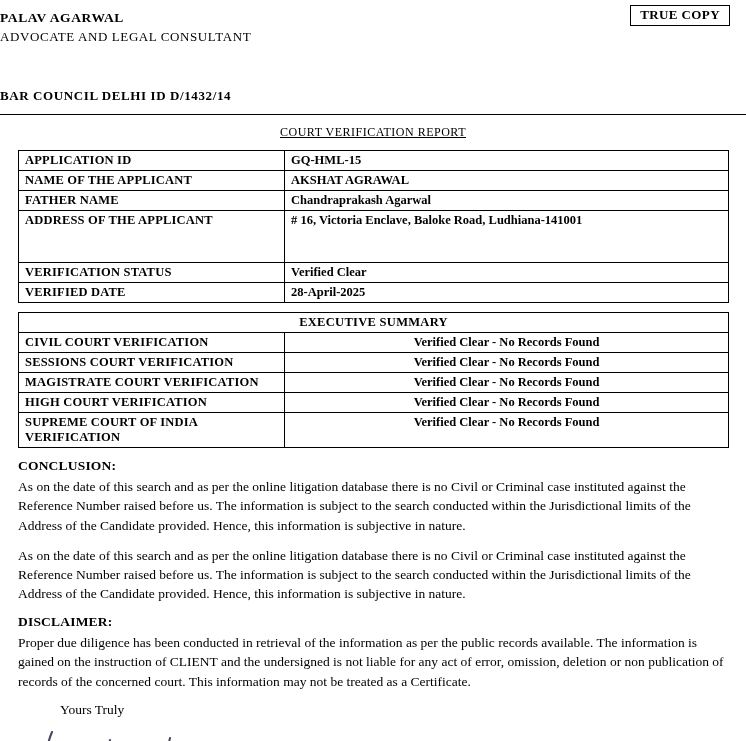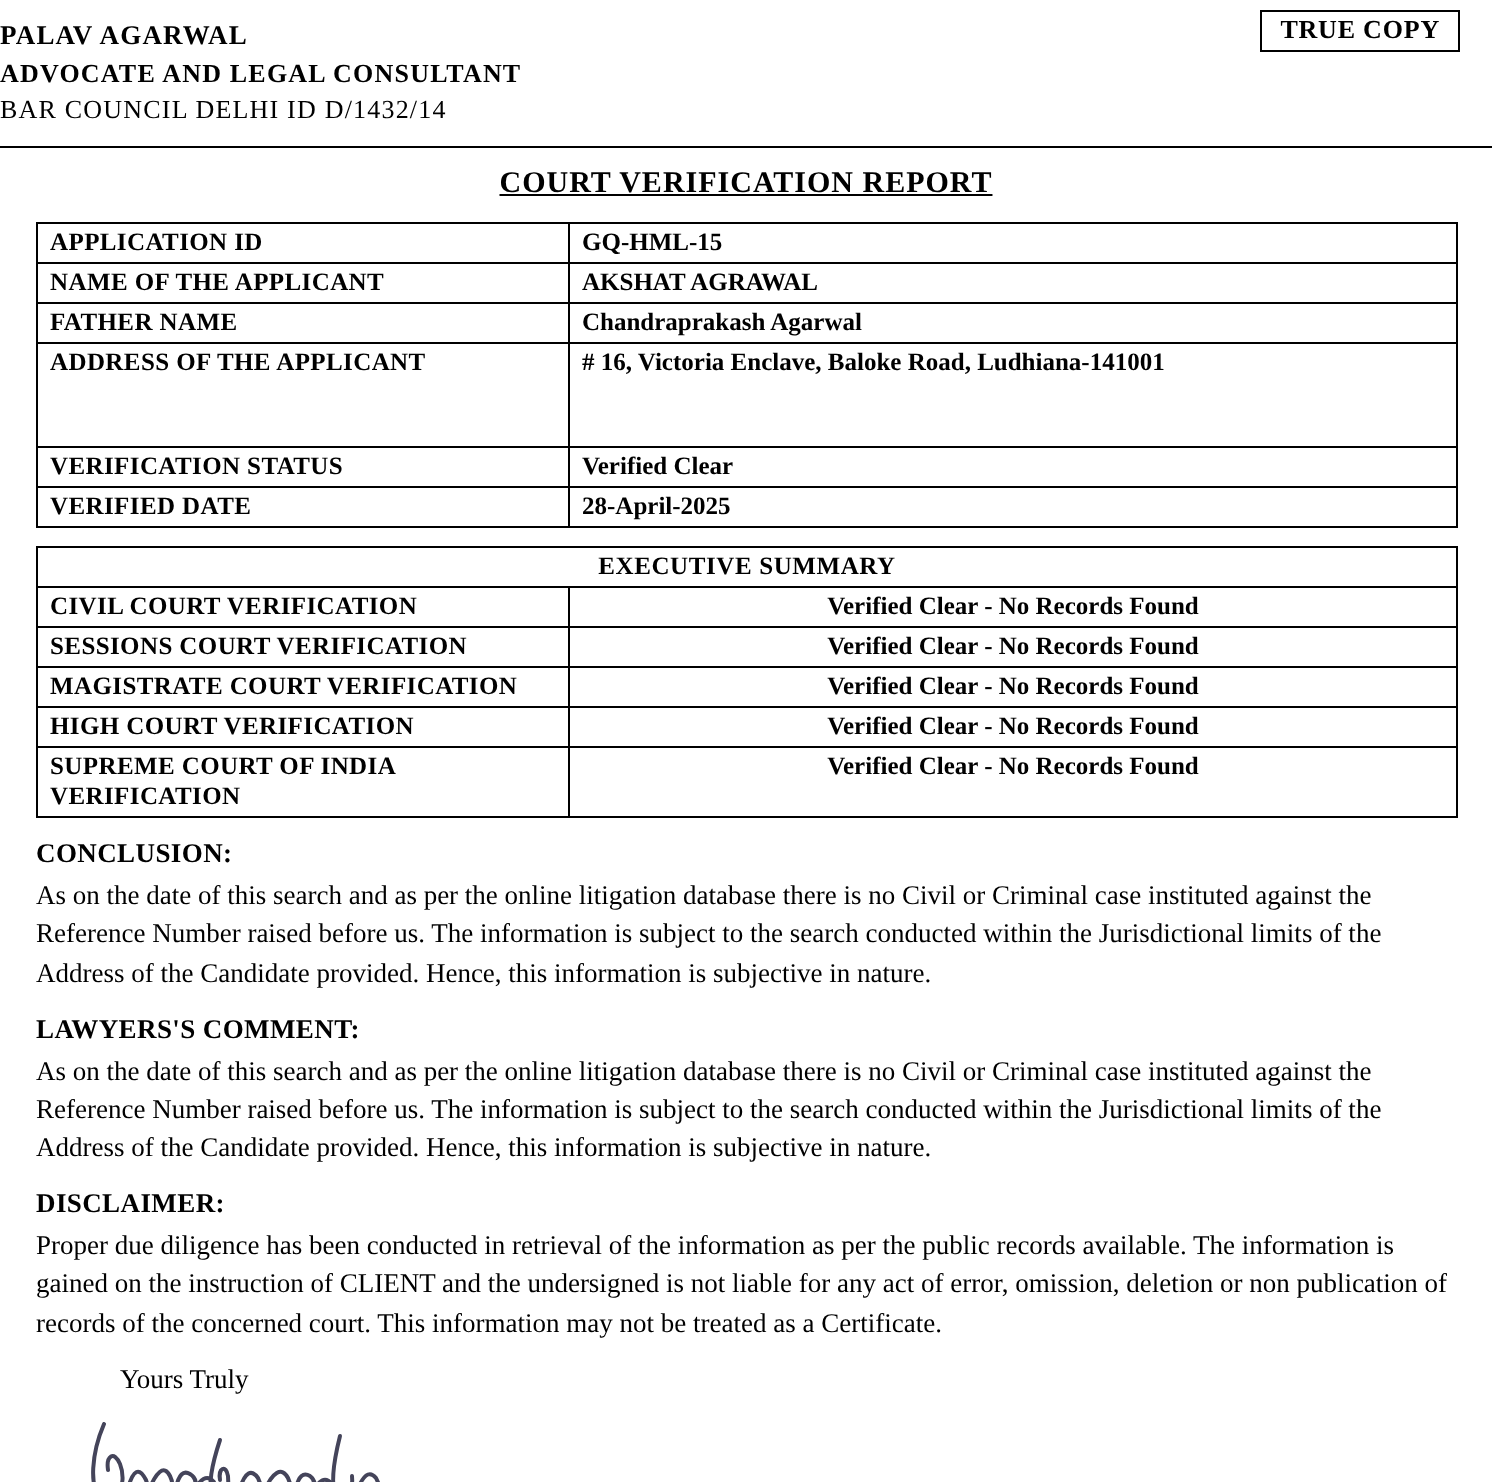--- a/index.html
+++ b/index.html
@@ -7,35 +7,35 @@
   body {
     width: 746px;
     font-family: "Liberation Serif", "DejaVu Serif", serif;
     color: #000;
   }
   .page { position: relative; width: 746px; min-height: 741px; padding-top: 8px; }
 
   
   .letterhead { line-height: 1.45; }
   .lh-name  { font-size: 13.5px; font-weight: bold; letter-spacing: .6px; }
-  .lh-title { font-size: 13px;   font-weight: bold; letter-spacing: .6px; }
-  .lh-barid { font-size: 13px;   font-weight: normal; letter-spacing: .6px; }
+  .lh-title { font-size: 13px;   font-weight: normal; letter-spacing: .6px; }
+  .lh-barid { font-size: 13px;   font-weight: bold; letter-spacing: .6px; margin-top: 41px; }
 
   .true-copy {
     position: absolute; top: 5px; right: 16px;
     border: 1.6px solid #000;
     padding: 1px 9px 2px 9px;
     font-size: 13px; font-weight: bold; letter-spacing: .4px;
   }
 
   .rule { border: none; border-top: 1.6px solid #000; margin: 8px 0 10px 0; width: 746px; }
 
   .report-title {
     text-align: center;
-    font-size: 15px; font-weight: bold;
+    font-size: 12px; font-weight: normal;
     text-decoration: underline;
     letter-spacing: .5px;
     margin-bottom: 10px;
   }
 
   .content { padding: 0 18px; }
 
   table { border-collapse: collapse; width: 710px; table-layout: fixed; }
   td { border: 1px solid #000; padding: 2px 6px; vertical-align: top; font-size: 12.5px; }
   col.c1 { width: 266px; }
@@ -146,21 +146,20 @@
       </tr>
     </tbody>
       </table>
 
     <div class="section">
       <h3>CONCLUSION:</h3>
       <p>As on the date of this search and as per the online litigation database there is no Civil or Criminal case instituted against the Reference Number raised before us. The information is subject to the search conducted within the Jurisdictional limits of the Address of the Candidate provided. Hence, this information is subjective in nature.</p>
     </div>
 
     <div class="section">
-      <h3>LAWYERS'S COMMENT:</h3>
       <p>As on the date of this search and as per the online litigation database there is no Civil or Criminal case instituted against the Reference Number raised before us. The information is subject to the search conducted within the Jurisdictional limits of the Address of the Candidate provided. Hence, this information is subjective in nature.</p>
     </div>
 
     <div class="section">
       <h3>DISCLAIMER:</h3>
       <p>Proper due diligence has been conducted in retrieval of the information as per the public records available. The information is gained on the instruction of CLIENT and the undersigned is not liable for any act of error, omission, deletion or non publication of records of the concerned court. This information may not be treated as a Certificate.</p>
     </div>
 
     <div class="yours-truly">Yours Truly</div>
 

